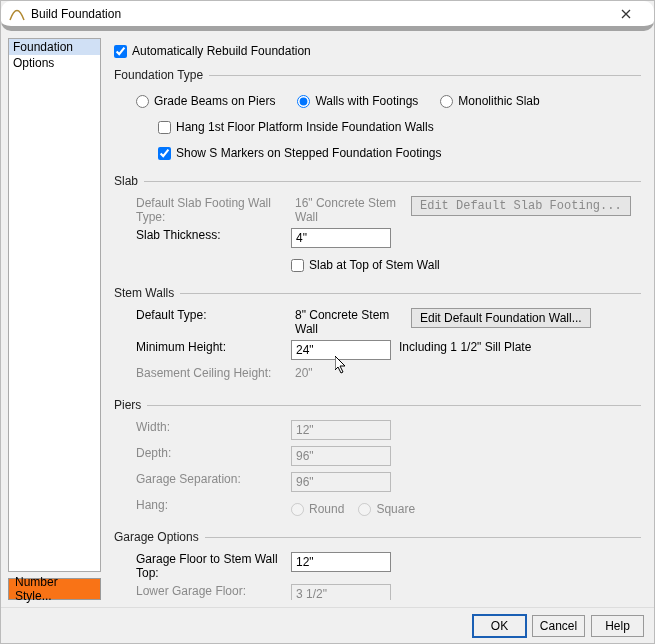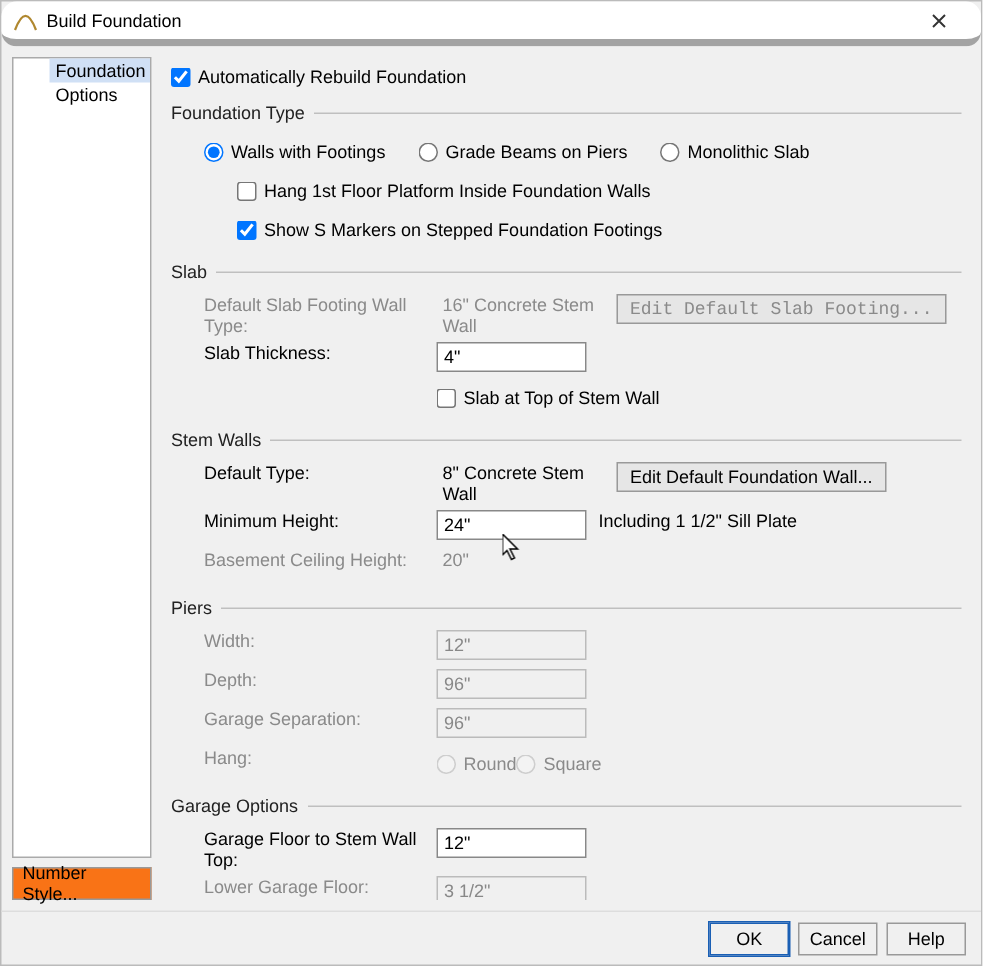--- a/index.html
+++ b/index.html
@@ -47,21 +47,20 @@
   }
   .sidebar {
     width: 93px;
     display: flex;
     flex-direction: column;
   }
   .nav-list {
     flex: 1;
     background: #fff;
     border: 1px solid #aaa;
-    padding-left: 24px;
   }
   .nav-item {
     padding: 1px 4px;
     cursor: default;
   }
   .nav-item.selected {
     background: #d0e0f5;
   }
   .number-style-btn {
     margin-top: 6px;
@@ -206,26 +205,26 @@
           <input type="checkbox" checked="" style="">
           <span>Automatically Rebuild Foundation</span>
         </label>
       </div>
 
       <fieldset class="group">
         <legend>Foundation Type</legend>
         <div class="indent1">
           <div class="row radio-row">
             <label class="check">
+              <input type="radio" name="ftype" style="">
+              <span>Grade Beams on Piers</span>
+            </label>
+            <label class="check">
               <input type="radio" name="ftype" checked="" style="">
               <span>Walls with Footings</span>
-            </label>
-            <label class="check">
-              <input type="radio" name="ftype" style="">
-              <span>Grade Beams on Piers</span>
             </label>
             <label class="check">
               <input type="radio" name="ftype" style="">
               <span>Monolithic Slab</span>
             </label>
           </div>
           <div class="indent2">
             <div class="row">
               <label class="check">
                 <input type="checkbox" style="">
@@ -293,21 +292,21 @@
           <div class="row">
             <span class="label-col disabled-text">Depth:</span>
             <input class="text-input disabled" disabled="" value="96&quot;" style="">
           </div>
           <div class="row">
             <span class="label-col disabled-text">Garage Separation:</span>
             <input class="text-input disabled" disabled="" value="96&quot;" style="">
           </div>
           <div class="row">
             <span class="label-col disabled-text">Hang:</span>
-            <label class="check disabled-text" style="">
+            <label class="check disabled-text" style="margin-right:14px">
               <input type="radio" disabled="" style="">
               <span>Round</span>
             </label>
             <label class="check disabled-text">
               <input type="radio" disabled="" style="">
               <span>Square</span>
             </label>
           </div>
         </div>
       </fieldset>

